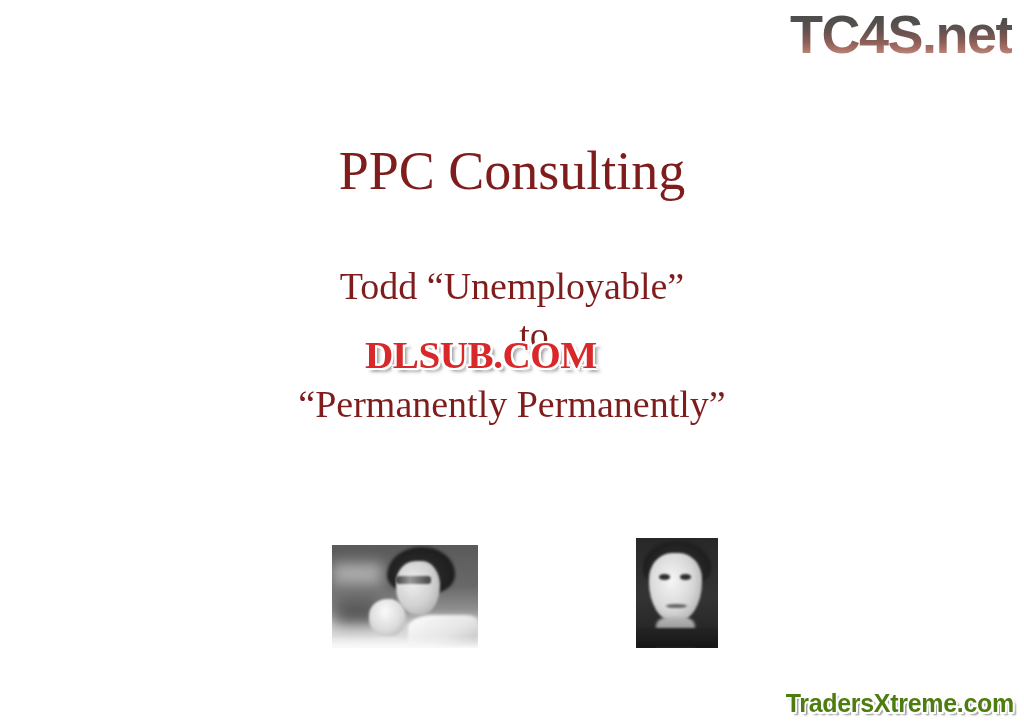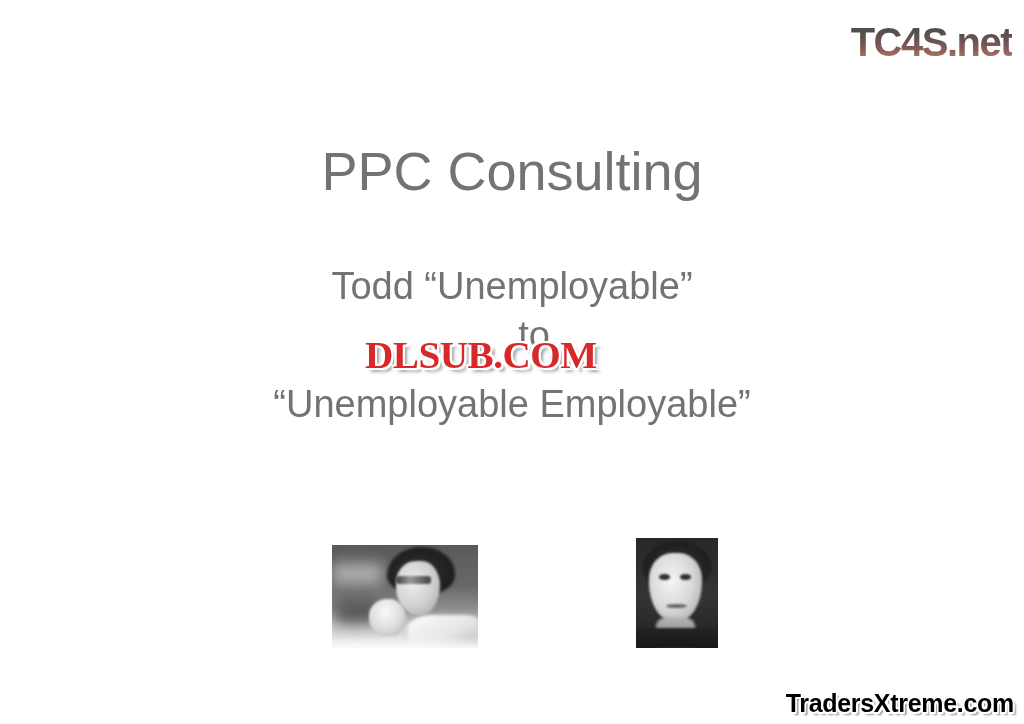--- a/index.html
+++ b/index.html
@@ -12,24 +12,24 @@
   }
   #slide {
     position:relative;
     width:1024px; height:724px;
     background:#ffffff;
   }
 
   
   #tc4s {
     position:absolute;
-    top:20px; right:12px;
+    top:12px; right:12px;
     font-family:"Liberation Sans", sans-serif;
     font-weight:bold;
-    font-size:40px;
+    font-size:54px;
     letter-spacing:-1.5px;
     line-height:44px;
     background:linear-gradient(180deg,
         #4a4a4a 0%,
         #55504e 28%,
         #6b5450 48%,
         #8a5f58 68%,
         #a97166 84%,
         #c3948b 100%);
     -webkit-background-clip:text;
@@ -41,22 +41,22 @@
     white-space:nowrap;
     user-select:none;
     text-align:right;
   }
 
   
   .line {
     position:absolute;
     left:0; width:1024px;
     text-align:center;
-    color:#737373;
-    font-family:Liberation Sans, sans-serif;
+    color:#7f1d1d;
+    font-family:Liberation Serif, serif;
     font-weight:400;
     white-space:nowrap;
   }
   #title    { top:140px;  font-size:54px; line-height:62px; }
   #sub1     { top:263px;  font-size:38px; line-height:46px; }
   #sub2     { top:312px;  font-size:38px; line-height:46px;padding-left:44px; }
   #sub3     { top:381px;  font-size:38px; line-height:46px; }
   #authors  { top:490px;  font-size:38px; line-height:46px; }
 
   
@@ -180,21 +180,21 @@
 
   
   #traders {
     position:absolute;
     right:10px; bottom:6px;
     font-family:"Liberation Sans", sans-serif;
     font-weight:bold;
     font-size:25px;
     line-height:30px;
     letter-spacing:-0.3px;
-    color:#000000;
+    color:#4d7c0f;
     text-shadow:
        1.6px 0 0 #ffffff,
       -1.6px 0 0 #ffffff,
        0 1.6px 0 #ffffff,
        0 -1.6px 0 #ffffff,
        1.6px 1.6px 0 #ffffff,
       -1.6px 1.6px 0 #ffffff,
        1.6px -1.6px 0 #ffffff,
       -1.6px -1.6px 0 #ffffff,
        3px 3px 2px rgba(60,60,60,0.6);
@@ -208,21 +208,21 @@
 <div id="slide">
 
   <div id="tc4s">TC4S.net</div>
 
   <div id="title" class="line">PPC Consulting</div>
 
   <div id="sub1" class="line">Todd “Unemployable”</div>
 
   <div id="sub2" class="line">to</div>
 
-  <div id="sub3" class="line">“Unemployable Employable”</div>
+  <div id="sub3" class="line">“Permanently Permanently”</div>
 
   <div id="dlsub">DLSUB.COM</div>
 
 
   <div class="photo" id="photo-left">
     <div class="ph-layer" id="pl-bg"></div>
     <div class="ph-layer" id="pl-blur1"></div>
     <div class="ph-layer" id="pl-blur2"></div>
     <div class="ph-layer" id="pl-hair"></div>
     <div class="ph-layer" id="pl-face"></div>

